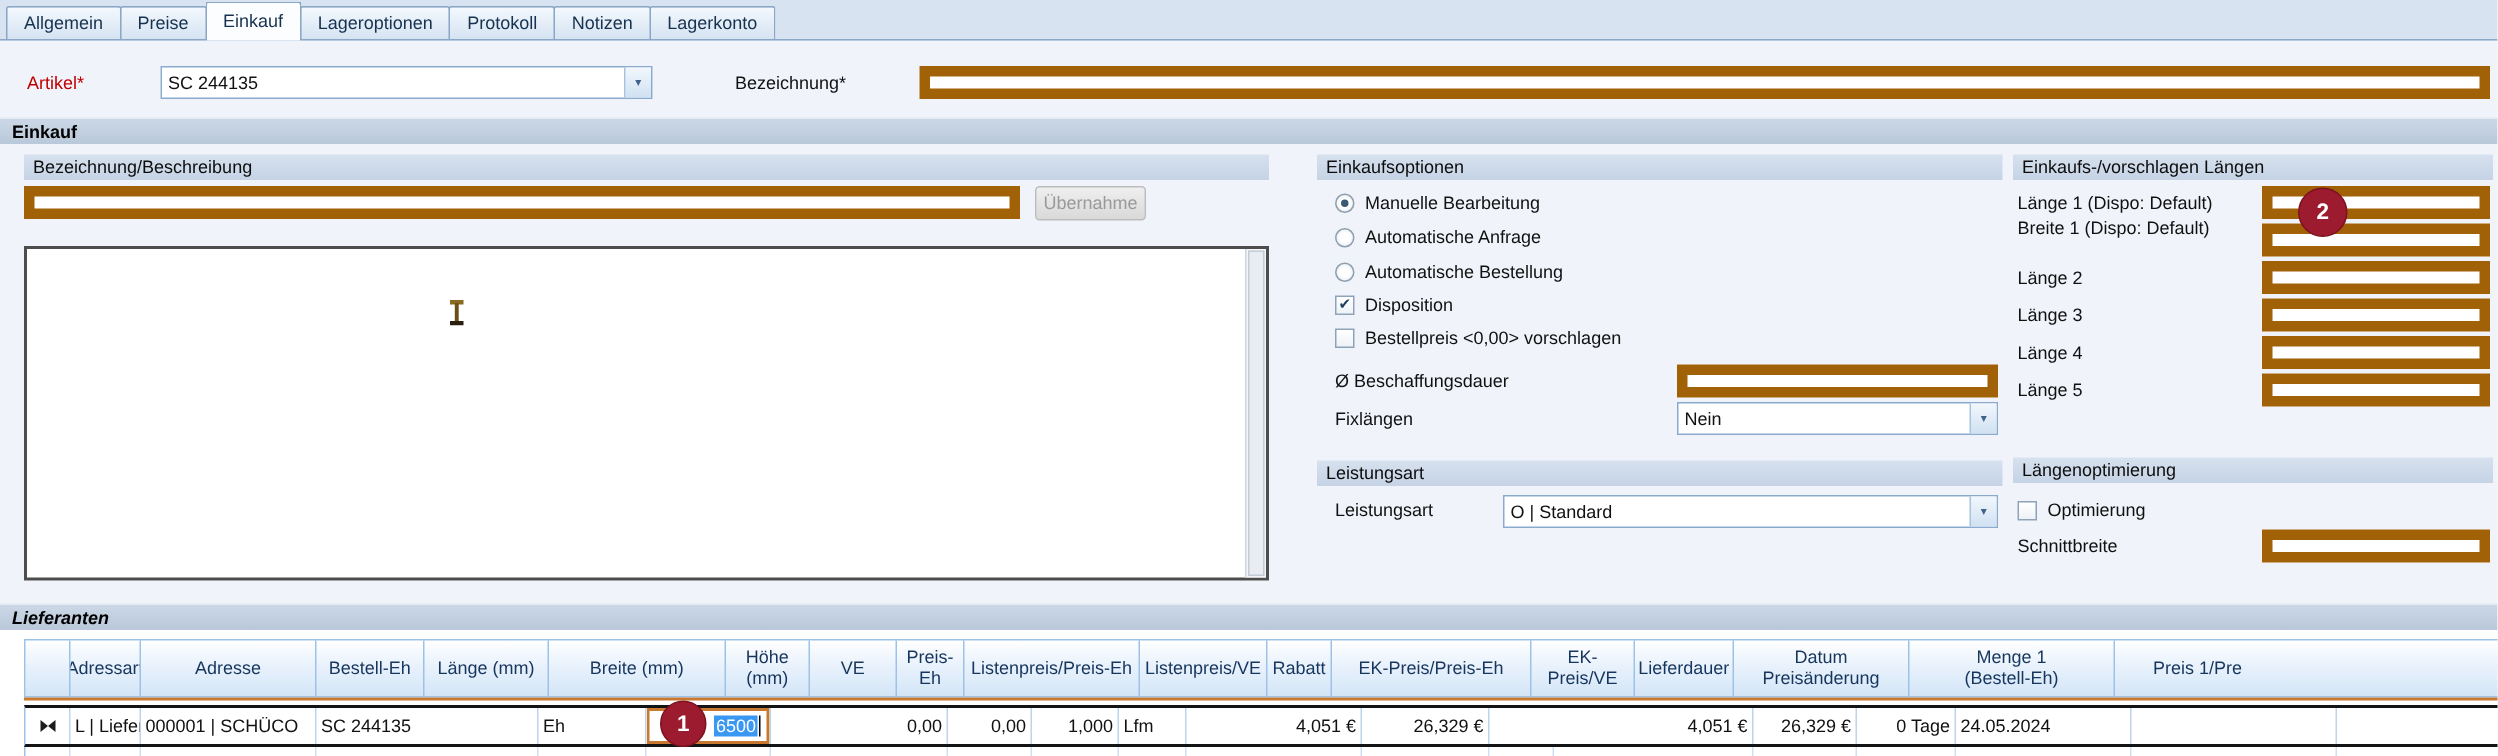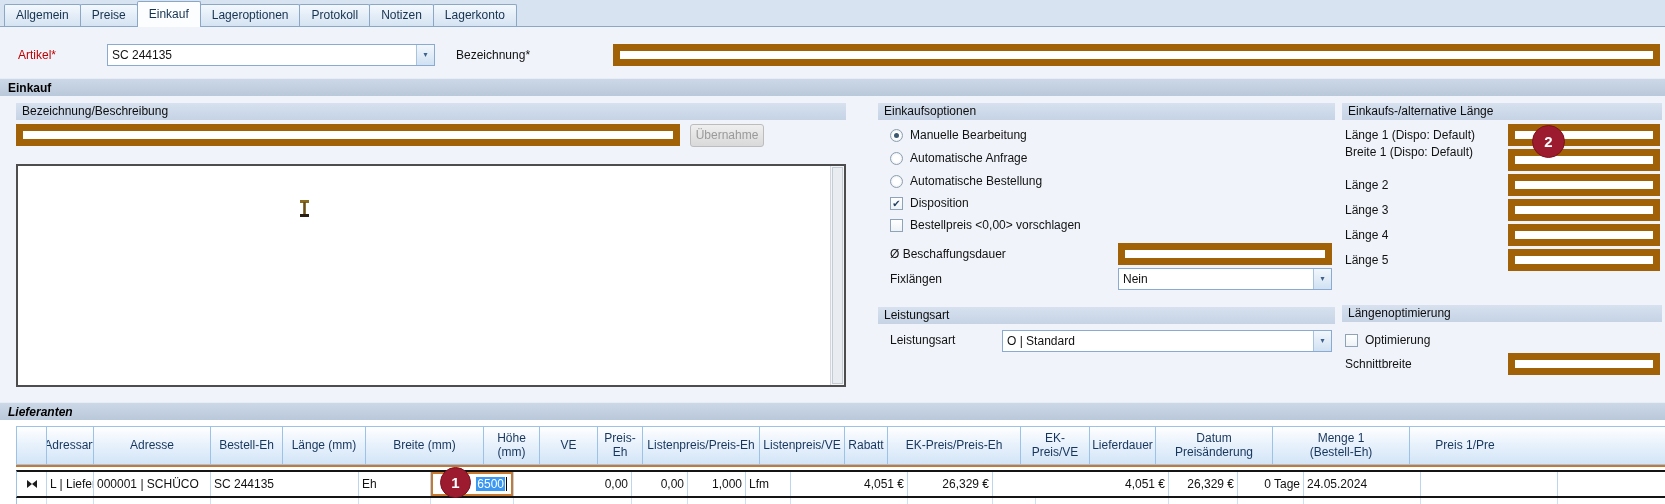--- a/index.html
+++ b/index.html
@@ -93,21 +93,21 @@
     <div class="tab">Lagerkonto</div>
   </div>
 
   <span class="lbl red" style="left:18px;top:48px;">Artikel*</span>
   <div class="combo" style="left:107px;top:44px;width:328px;">
     <span class="combo-val">SC 244135</span>
     <span class="dd-btn">
         <span class="dd-glyph">▾</span>
       </span>
   </div>
-  <span class="lbl" style="left:456px;top:48px;">Bezeichnung*</span>
+  <span class="lbl" style="left:490px;top:48px;">Bezeichnung*</span>
   <div class="textbox" style="left:613px;top:44px;width:1047px;">vbl Pa22.5 gl</div>
 
   <div class="secbar" style="left:0;top:78px;width:1665px;">Einkauf</div>
 
   <div class="subbar" style="left:16px;top:103px;width:830px;">Bezeichnung/Beschreibung</div>
   <div class="textbox" style="left:16px;top:124px;width:664px;">vbl Pa22.5 gl</div>
   <div class="btn" style="left:690px;top:124px;width:74px;">Übernahme</div>
 
   <div class="bigbox" style="left:16px;top:164px;width:830px;height:223px;">
     <svg class="ibeam" width="11" height="17" viewBox="0 0 11 17">
@@ -163,21 +163,21 @@
     <span class="lbl" style="left:12px;top:230px;">Leistungsart</span>
     <div class="combo" style="left:124px;top:227px;width:330px;">
       <span class="combo-val">O | Standard</span>
       <span class="dd-btn">
           <span class="dd-glyph">▾</span>
         </span>
     </div>
   </div>
 
   <div class="panel" style="left:1342px;top:103px;width:320px;height:280px;">
-    <div class="subbar" style="left:0;top:0;width:320px;">Einkaufs-/alternative Länge</div>
+    <div class="subbar" style="left:0;top:0;width:320px;">Einkaufs-/vorschlagen Längen</div>
 
     <span class="lbl" style="left:3px;top:25px;">Länge 1 (Dispo: Default)</span>
     <div class="textbox num" style="left:166px;top:21px;width:152px;">6.500,00 mm</div>
     <span class="lbl" style="left:3px;top:42px;">Breite 1 (Dispo: Default)</span>
     <div class="textbox num" style="left:166px;top:46px;width:152px;"></div>
     <span class="lbl" style="left:3px;top:75px;">Länge 2</span>
     <div class="textbox num" style="left:166px;top:71px;width:152px;"></div>
     <span class="lbl" style="left:3px;top:100px;">Länge 3</span>
     <div class="textbox num" style="left:166px;top:96px;width:152px;"></div>
     <span class="lbl" style="left:3px;top:125px;">Länge 4</span>

